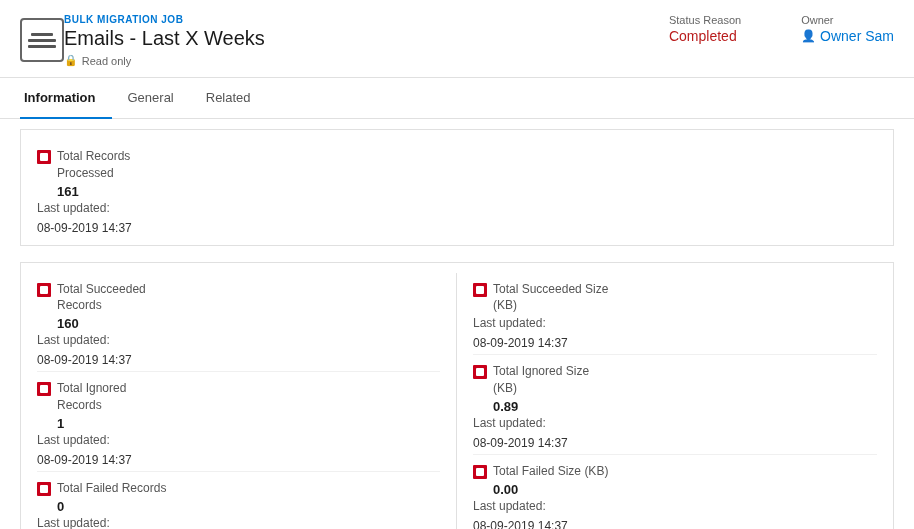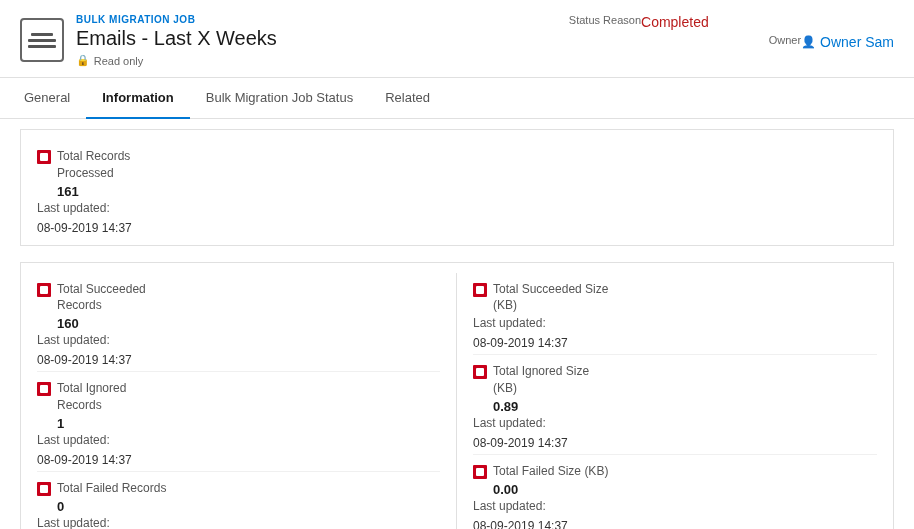--- a/index.html
+++ b/index.html
@@ -1,34 +1,34 @@
 <!DOCTYPE html>
 <html><head>
   <meta charset="utf-8">
   <style>
     * { box-sizing: border-box; margin: 0; padding: 0; }
     body { font-family: 'Segoe UI', Arial, sans-serif; font-size: 13px; color: #333; background: #fff; width: 914px; min-height: 529px; }
 
     
     .header { display: flex; align-items: flex-start; justify-content: space-between; padding: 14px 20px 10px 20px; border-bottom: 1px solid #e0e0e0; }
-    .header-left { display: flex; align-items: flex-start; gap: 12px; }
+    .header-left { display: flex; align-items: flex-start; gap: 0; }
     .entity-icon { width: 44px; height: 44px; border: 2px solid #666; border-radius: 4px; display: flex; flex-direction: column; justify-content: center; align-items: center; gap: 3px; flex-shrink: 0; margin-top: 4px; }
     .entity-icon span { display: block; width: 28px; height: 3px; background: #555; border-radius: 1px; }
     .entity-icon span:first-child { width: 22px; }
     .header-text { display: flex; flex-direction: column; }
     .entity-type { font-size: 10px; color: #0078d4; text-transform: uppercase; letter-spacing: 0.5px; font-weight: 600; margin-bottom: 2px; }
     .entity-title { font-size: 20px; font-weight: 400; color: #1a1a1a; margin-bottom: 4px; }
     .read-only { font-size: 11px; color: #666; display: flex; align-items: center; gap: 4px; }
     .lock-icon { font-size: 11px; }
 
     .header-right { display: flex; gap: 60px; }
-    .status-block { display: flex; flex-direction: row; }
+    .status-block { display: flex; flex-direction: column; }
     .status-label { font-size: 11px; color: #666; margin-bottom: 2px; }
     .status-value { font-size: 14px; color: #b91c1c; }
-    .owner-block { display: flex; flex-direction: row; margin-top: 20px; }
+    .owner-block { display: flex; flex-direction: column; }
     .owner-label { font-size: 11px; color: #666; margin-bottom: 2px; }
     .owner-value { font-size: 14px; color: #0078d4; display: flex; align-items: center; gap: 4px; }
     .owner-icon { font-size: 12px; color: #888; }
 
     
     .tabs { display: flex; padding: 0 20px; border-bottom: 1px solid #e0e0e0; gap: 0; }
     .tab { padding: 12px 16px; font-size: 13px; cursor: pointer; color: #555; border-bottom: 2px solid transparent; margin-bottom: -1px; }
     .tab:first-child { padding-left: 4px; }
     .tab.active { color: #1a1a1a; font-weight: 600; border-bottom: 2px solid #0078d4; }
 
@@ -84,23 +84,22 @@
       <div class="owner-label">Owner</div>
       <div class="owner-value">
         <span class="owner-icon">👤</span>
         <span>Owner Sam</span>
       </div>
     </div>
   </div>
 </div>
 
 <div class="tabs">
+  <div class="tab active">Information</div>
   <div class="tab">General</div>
-  <div class="tab active">Information</div>
-  <div class="tab">Bulk Migration Job Status</div>
   <div class="tab">Related</div>
 </div>
 
 <div class="content">
 
   <div class="section">
     <div class="field-block">
       <div class="field-header">
         <div class="record-icon"></div>
         <span class="field-label-text">Total Records<br>Processed</span>

